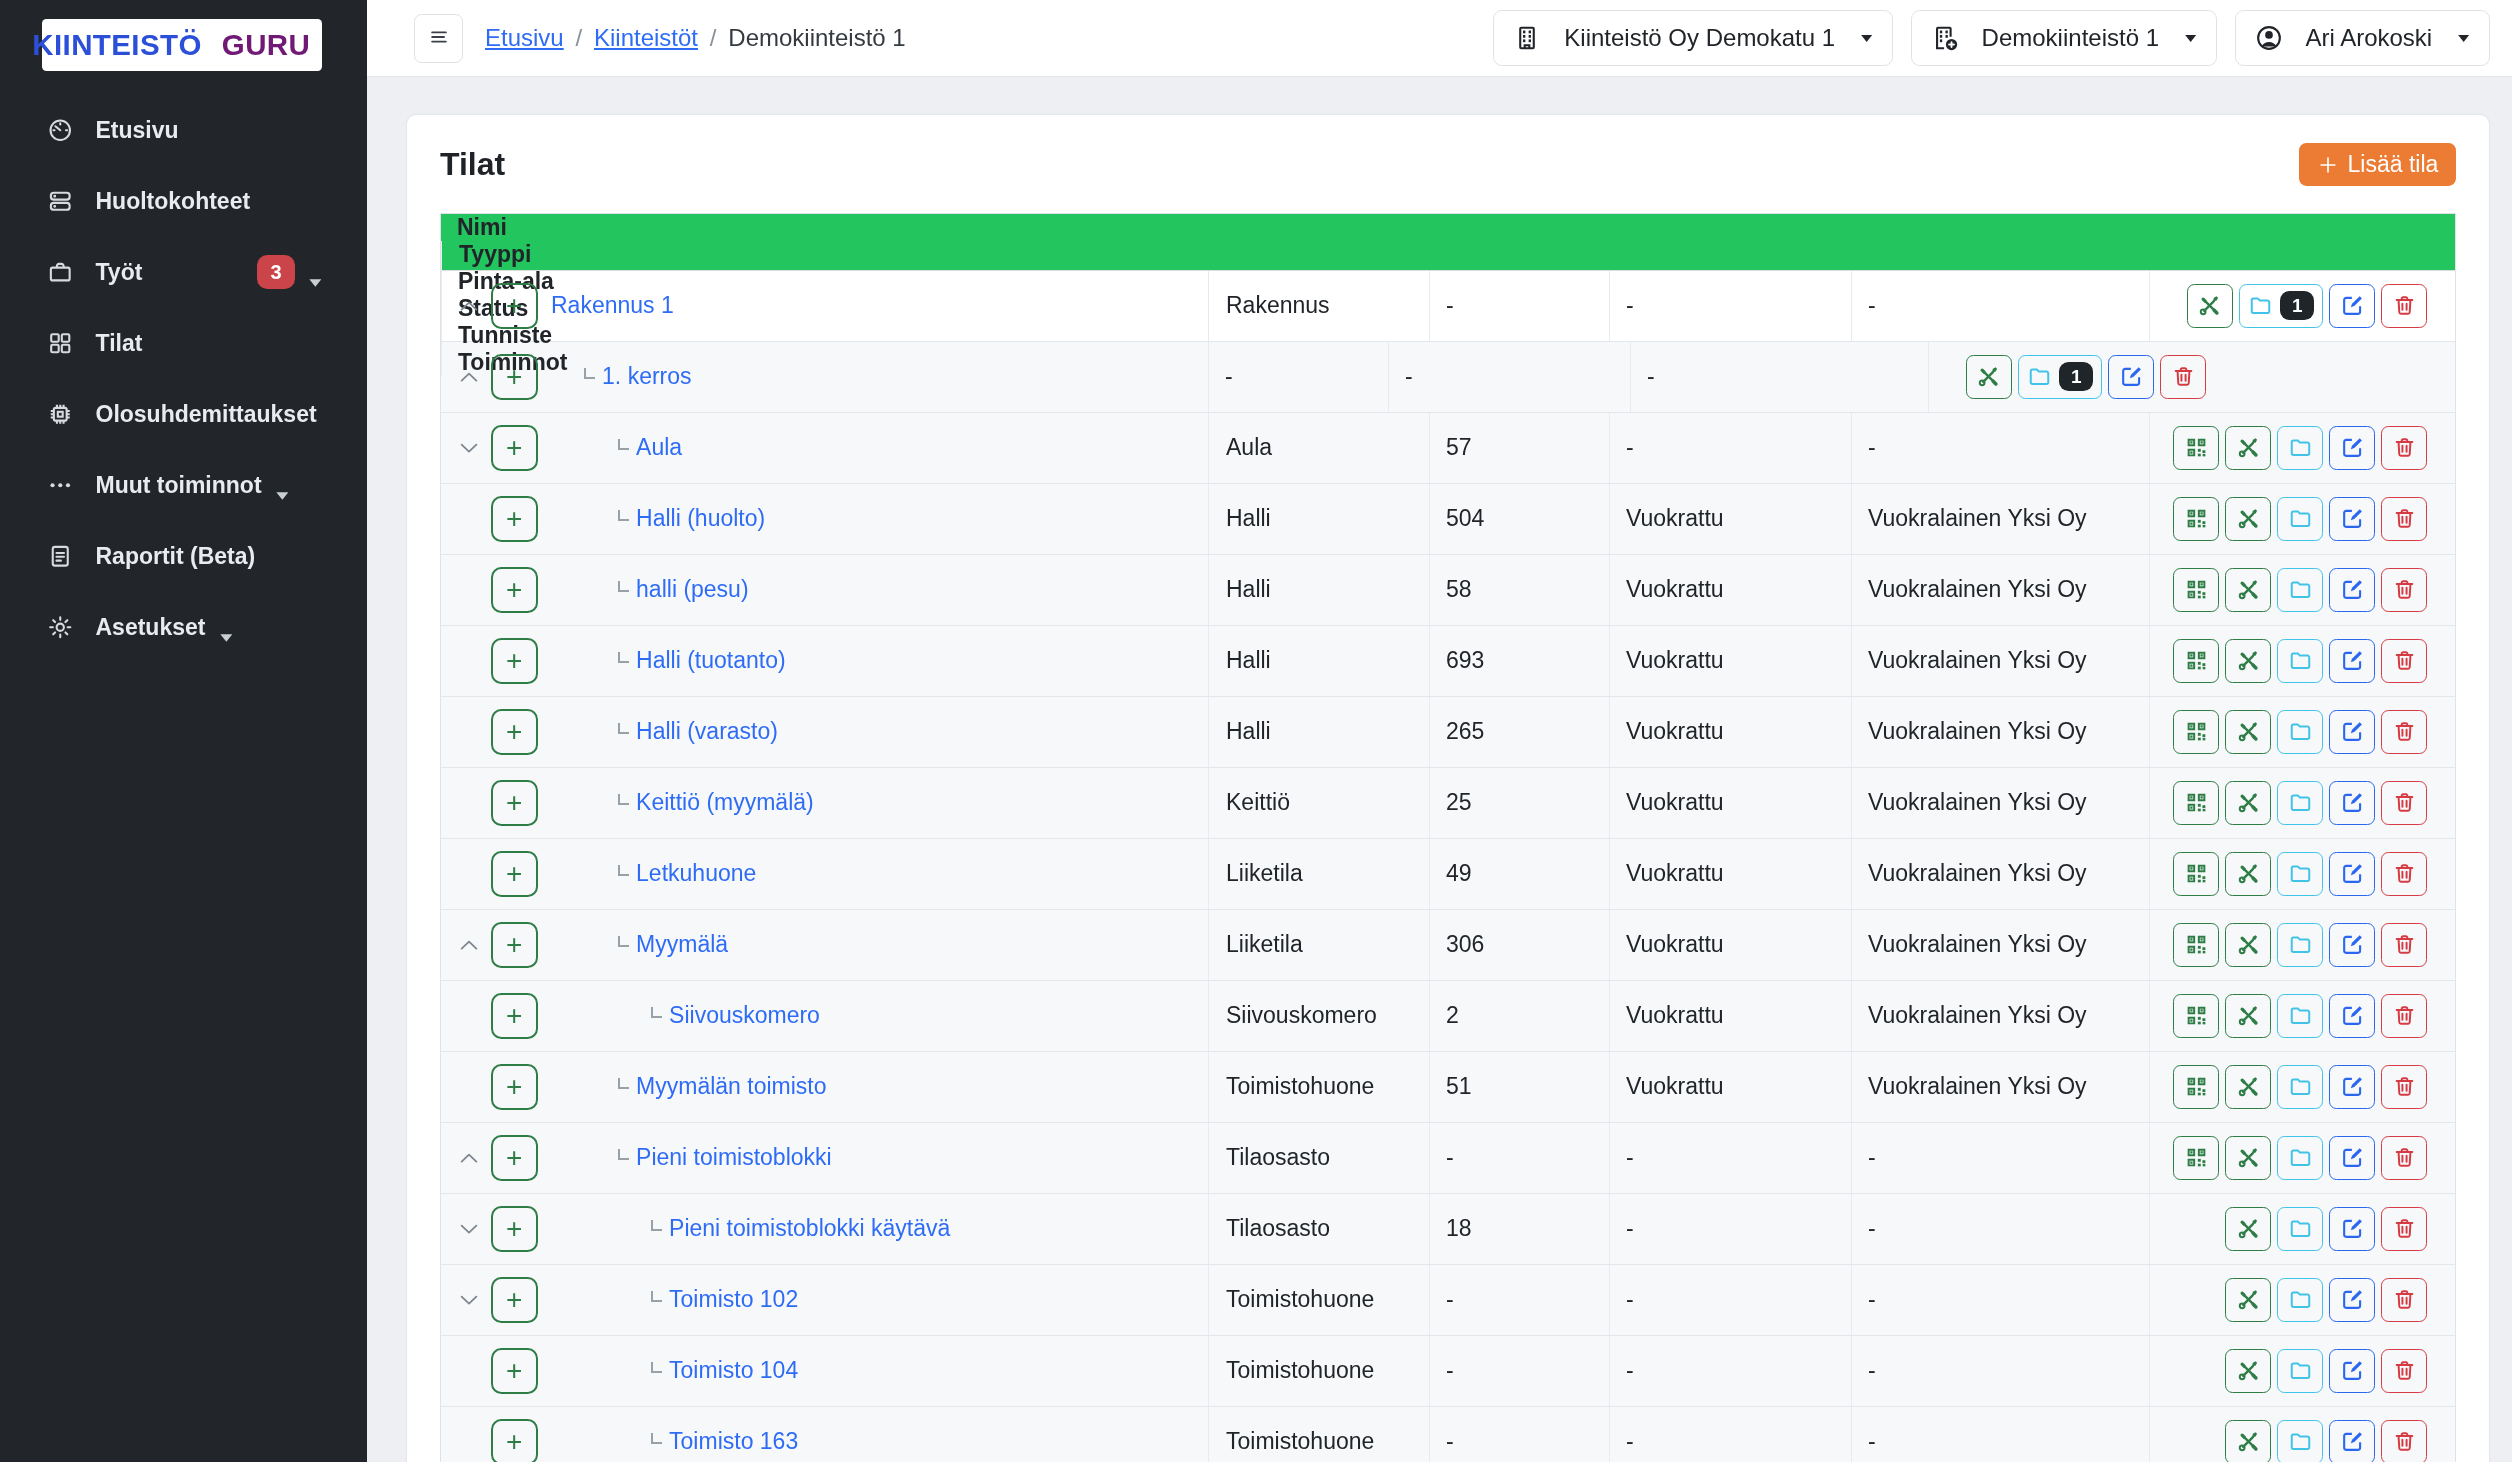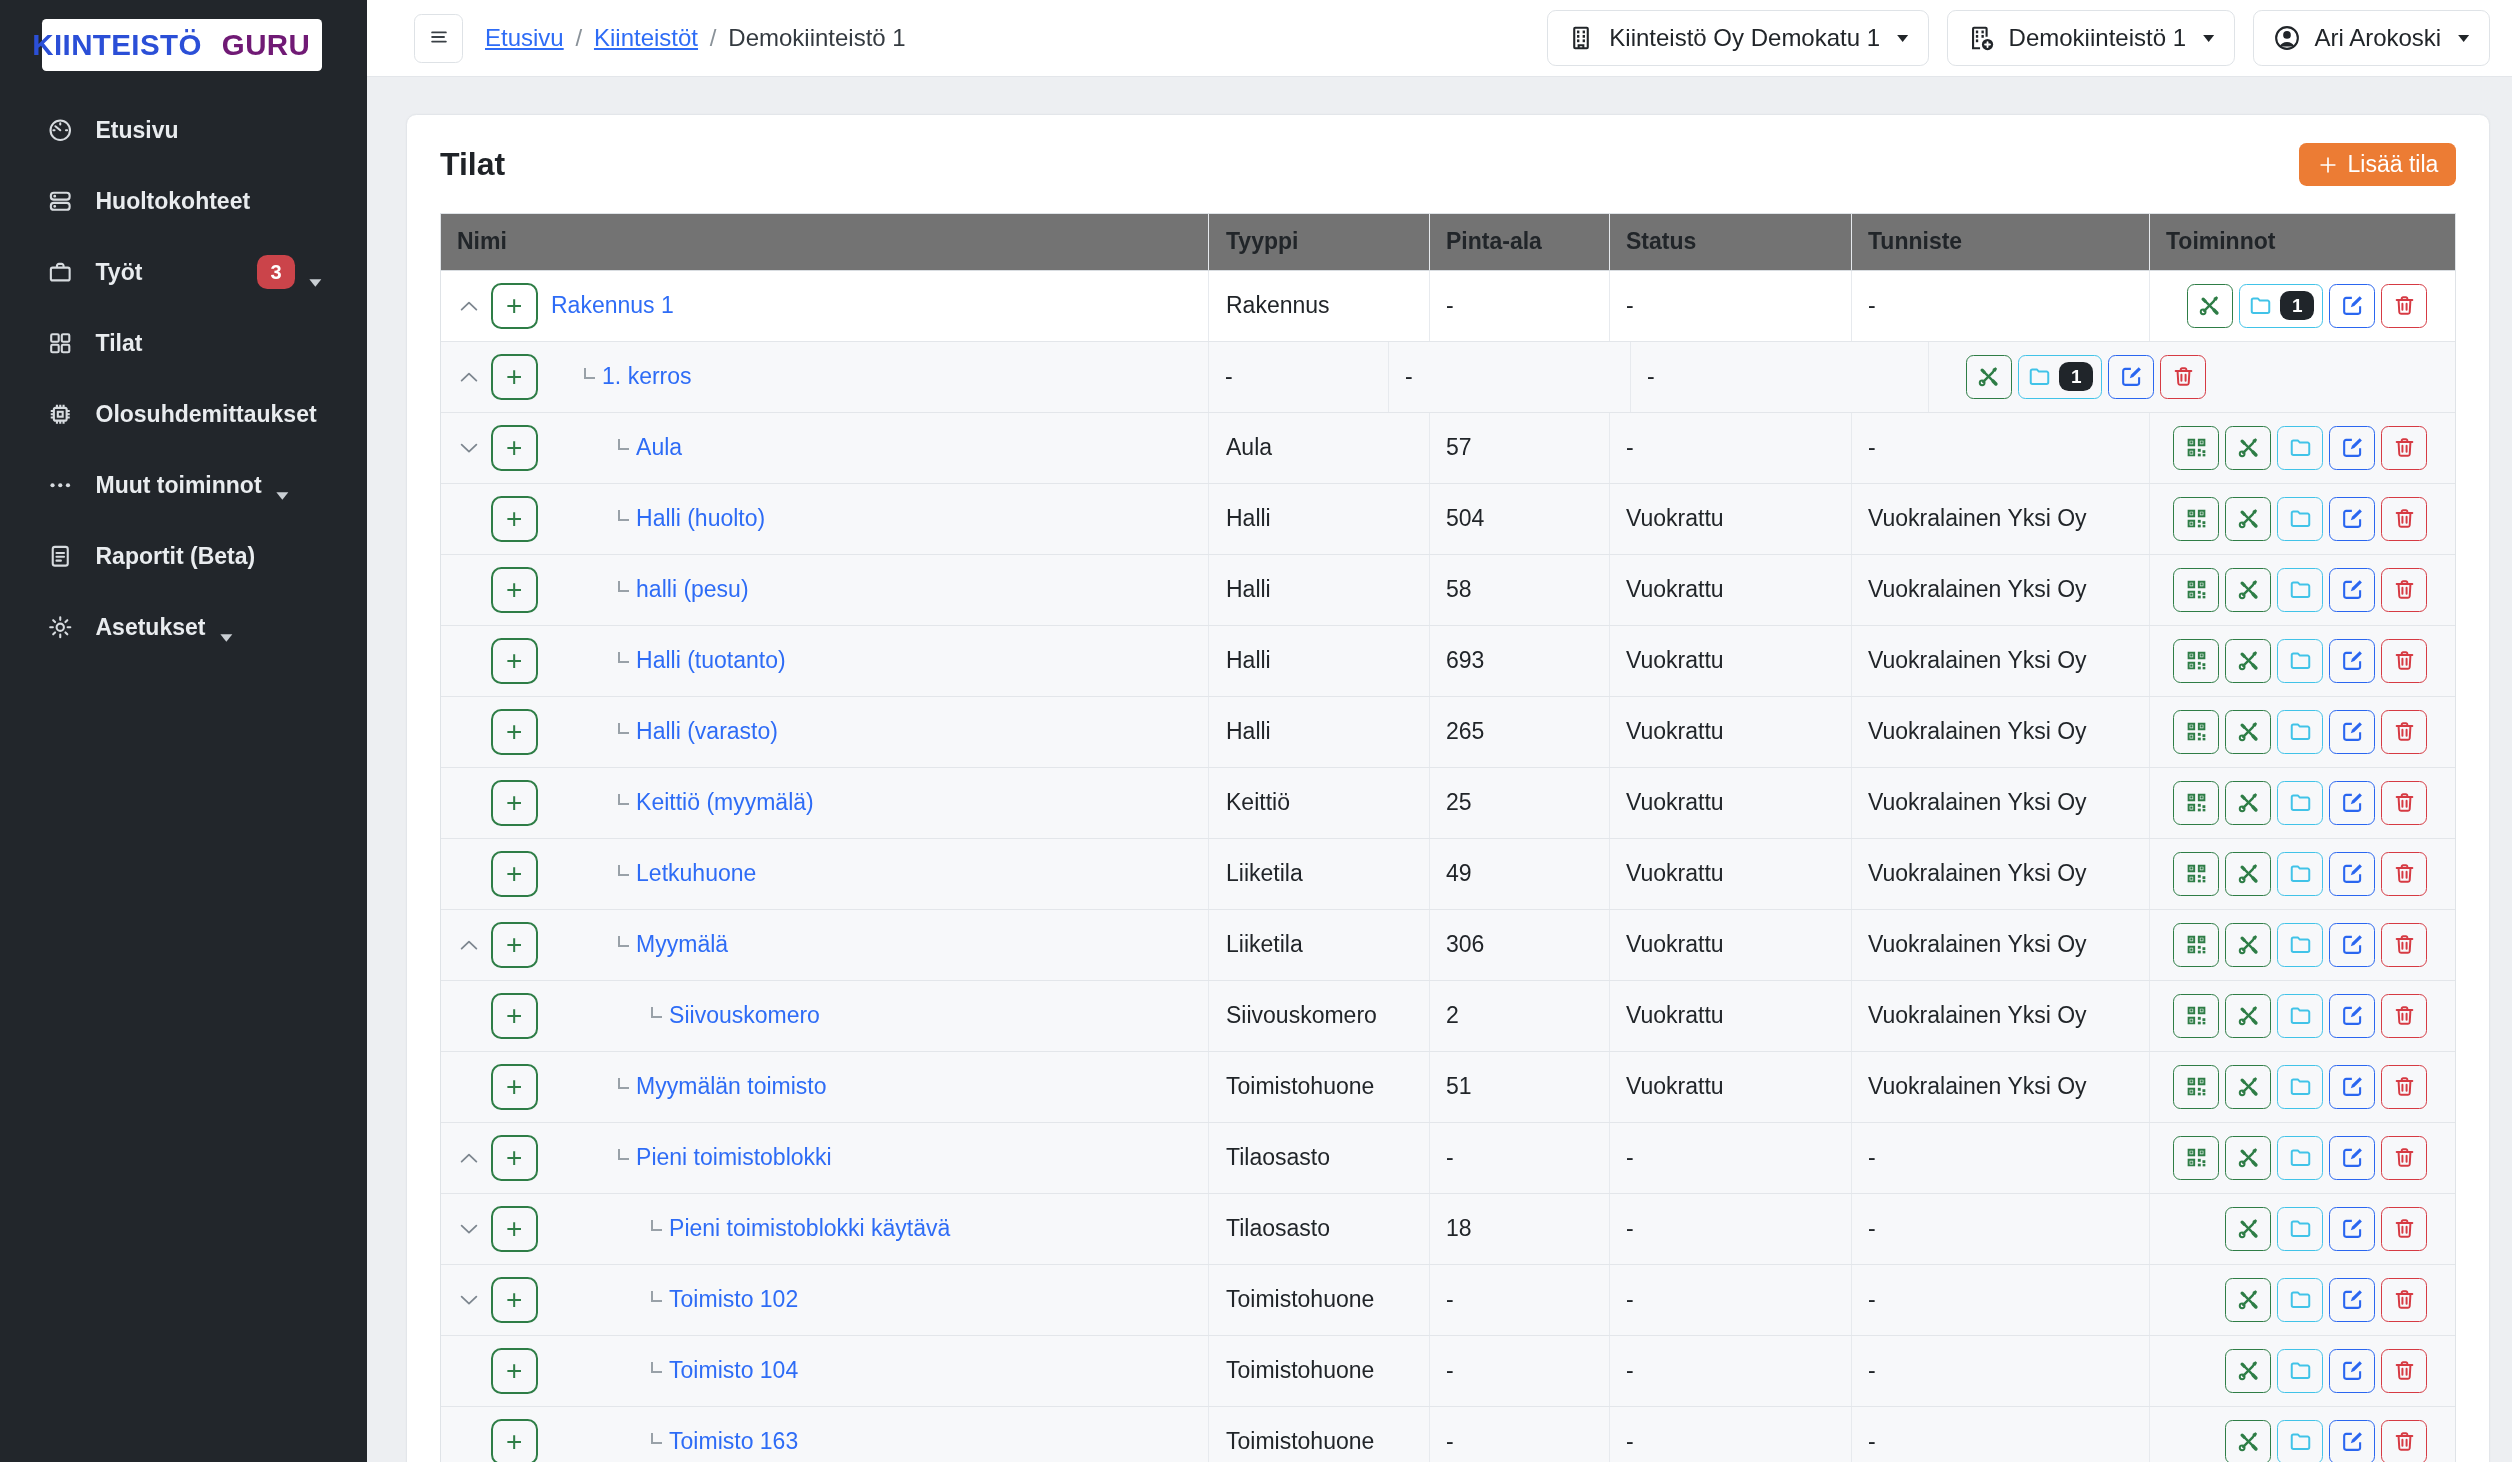--- a/index.html
+++ b/index.html
@@ -47,21 +47,21 @@
     color:#3A4046; cursor:pointer;
   }
   .hamburger-btn svg { width:22px; height:22px; }
   .breadcrumb { margin-left:22px; font-size:24px; display:flex; align-items:center; }
   .breadcrumb a { color:#2E6CF6; text-decoration:underline; cursor:pointer; }
   .breadcrumb .sep { color:#8A9299; margin:0 11.8px; }
   .breadcrumb .current { color:#343A40; }
   .tb-group { margin-left:auto; display:flex; gap:17.7px; }
   .tb-btn {
     height:56px; border:0.7px solid #DFE3E7; border-radius:8.8px; background:#fff;
-    display:flex; align-items:center; gap:14px; padding:0 19px;
+    display:flex; align-items:center; gap:23px; padding:0 19px;
     font-size:24px; color:#212529; font-family:inherit; cursor:pointer;
   }
   .tb-ic { width:28px; height:28px; color:#212529; display:flex; }
   .tb-ic svg { width:28px; height:28px; }
   .tb-caret { width:13.3px; height:8.8px; color:#212529; display:flex; margin-left:1.5px; }
   .tb-caret svg { width:13.3px; height:8.8px; }
   
   .content { padding:37px 26.5px 0 39px; flex:1; }
   .card {
     background:#fff; border:0.7px solid #E3E6EA; border-radius:10.3px;
@@ -71,21 +71,21 @@
   .page-title { font-size:32px; font-weight:bold; color:#1F2328; }
   .add-btn {
     height:43px; background:#EC7C34; color:#fff; border:none; border-radius:7.4px;
     display:flex; align-items:center; gap:8.8px; padding:0 17.7px;
     font-size:23px; font-family:inherit; cursor:pointer;
   }
   .add-btn .plus-ic { width:22px; height:22px; display:flex; }
   .add-btn .plus-ic svg { width:22px; height:22px; }
   
   .tbl { border:0.7px solid #DFE3E7; }
-  .thead { display:flex; height:57px; background:#737373; border-bottom:0.7px solid #D9DDE1; }
+  .thead { display:flex; height:57px; background:#22c55e; border-bottom:0.7px solid #D9DDE1;flex-direction:column; }
   .th {
     display:flex; align-items:center; padding:0 16px;
     font-size:23px; font-weight:bold; color:#212529;
   }
   .th + .th, .td + .td { border-left:0.7px solid #E7EAEE; }
   .trow { display:flex; height:71px; background:#F7F8FA; border-bottom:0.7px solid #E3E6EA; }
   .trow.first { background:#fff; }
   .td { display:flex; align-items:center; padding:0 16px; font-size:23px; color:#212529; }
   .c0 { width:767px; } .c1 { width:221px;padding-left:17px; } .c2 { width:180px; }
   .c3 { width:242px; } .c4 { width:298px; } .c5 { width:306px; }

